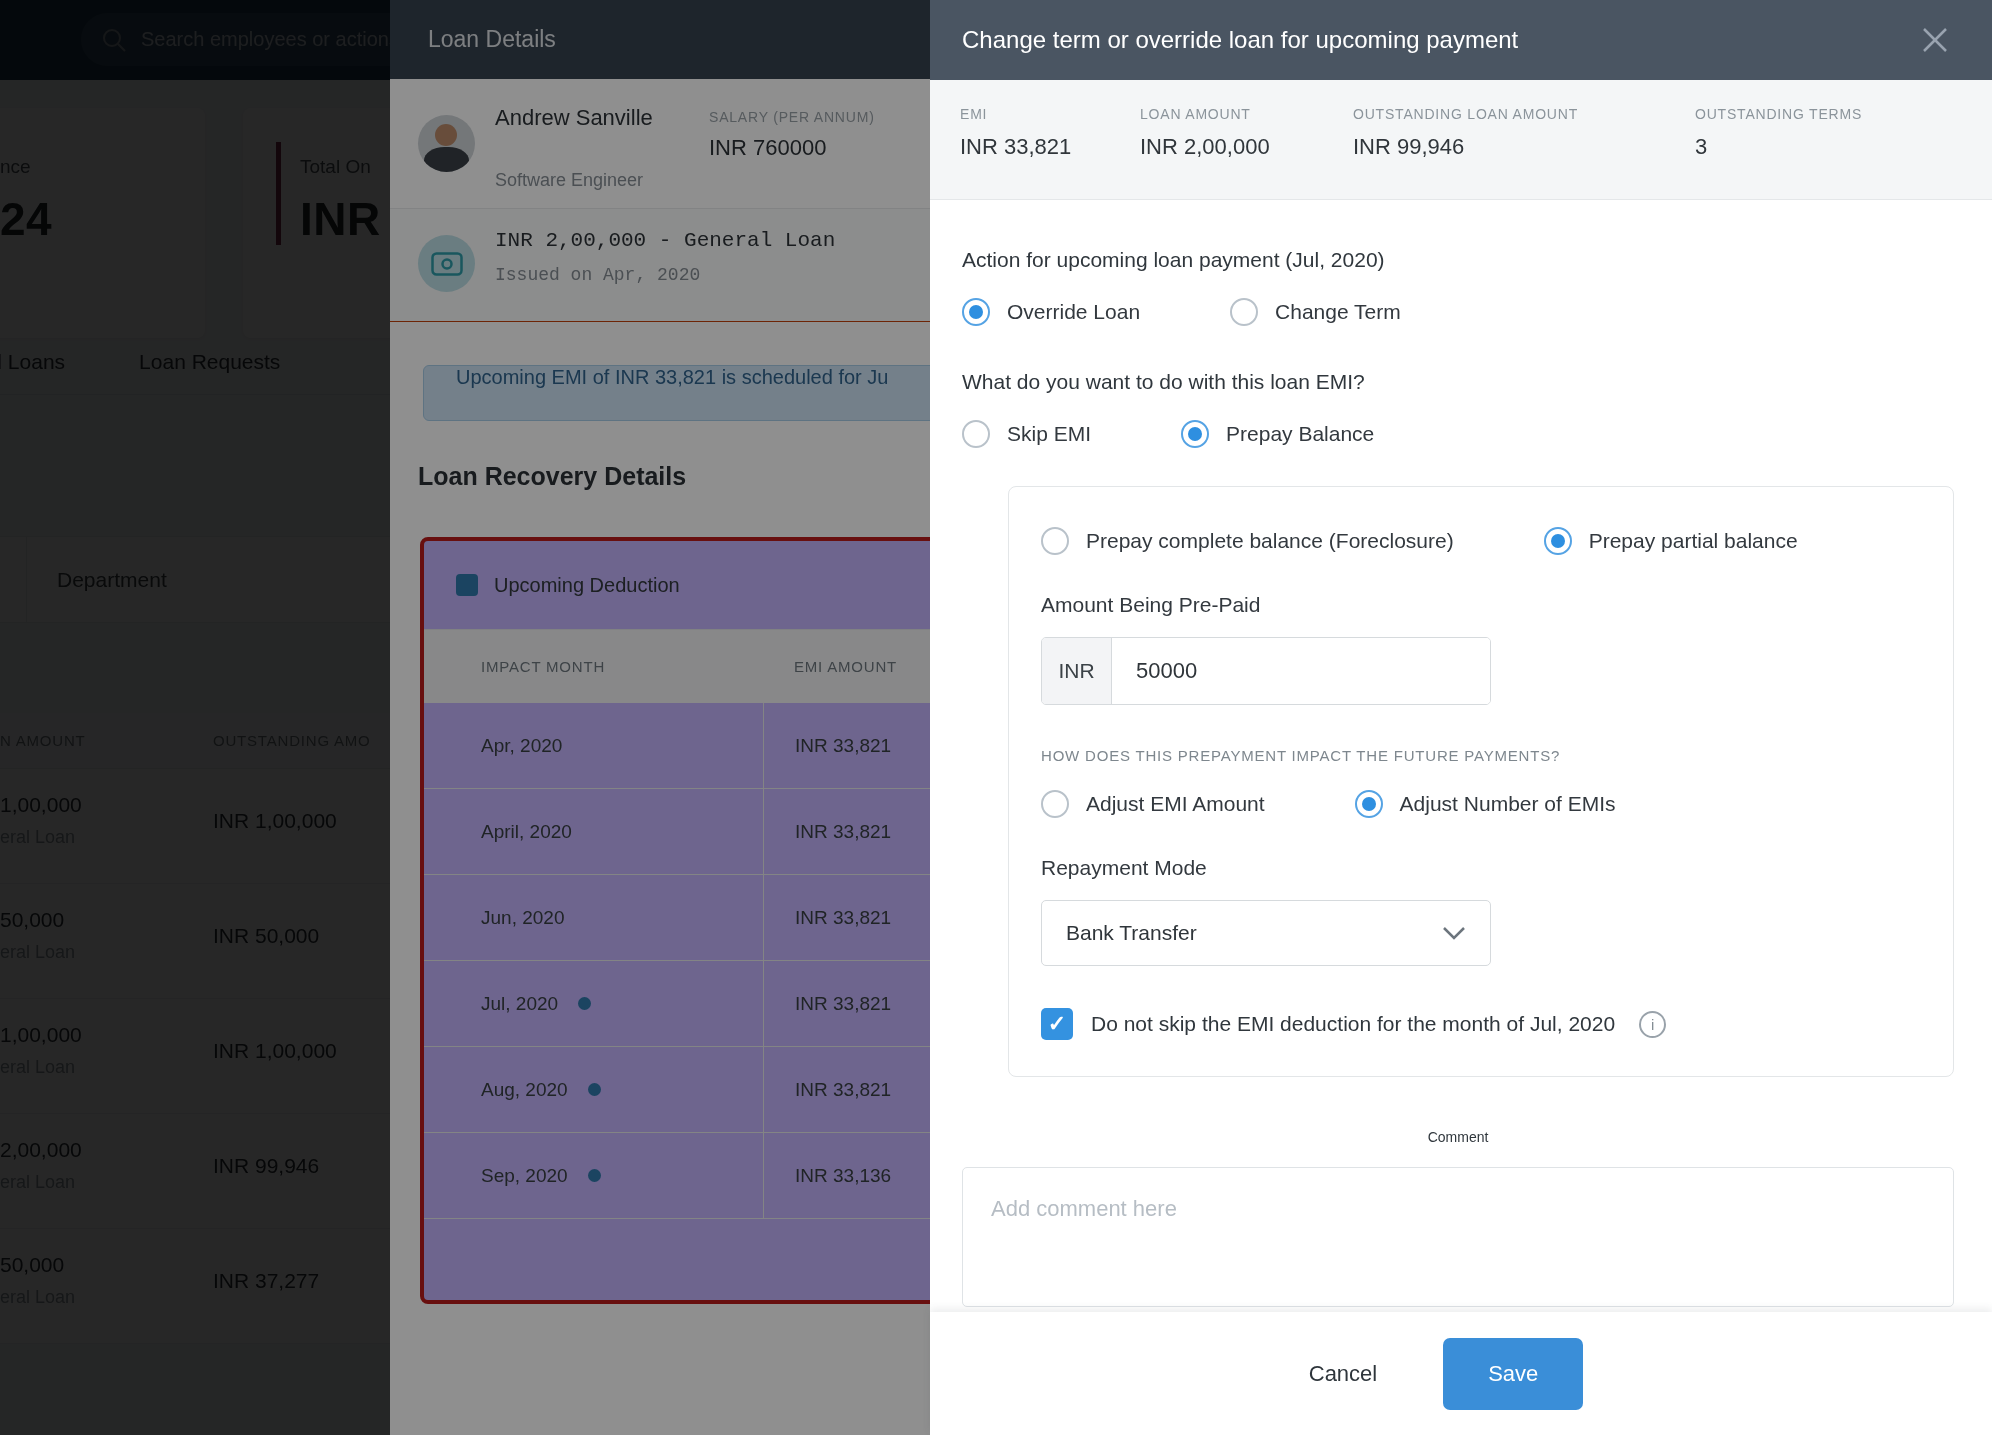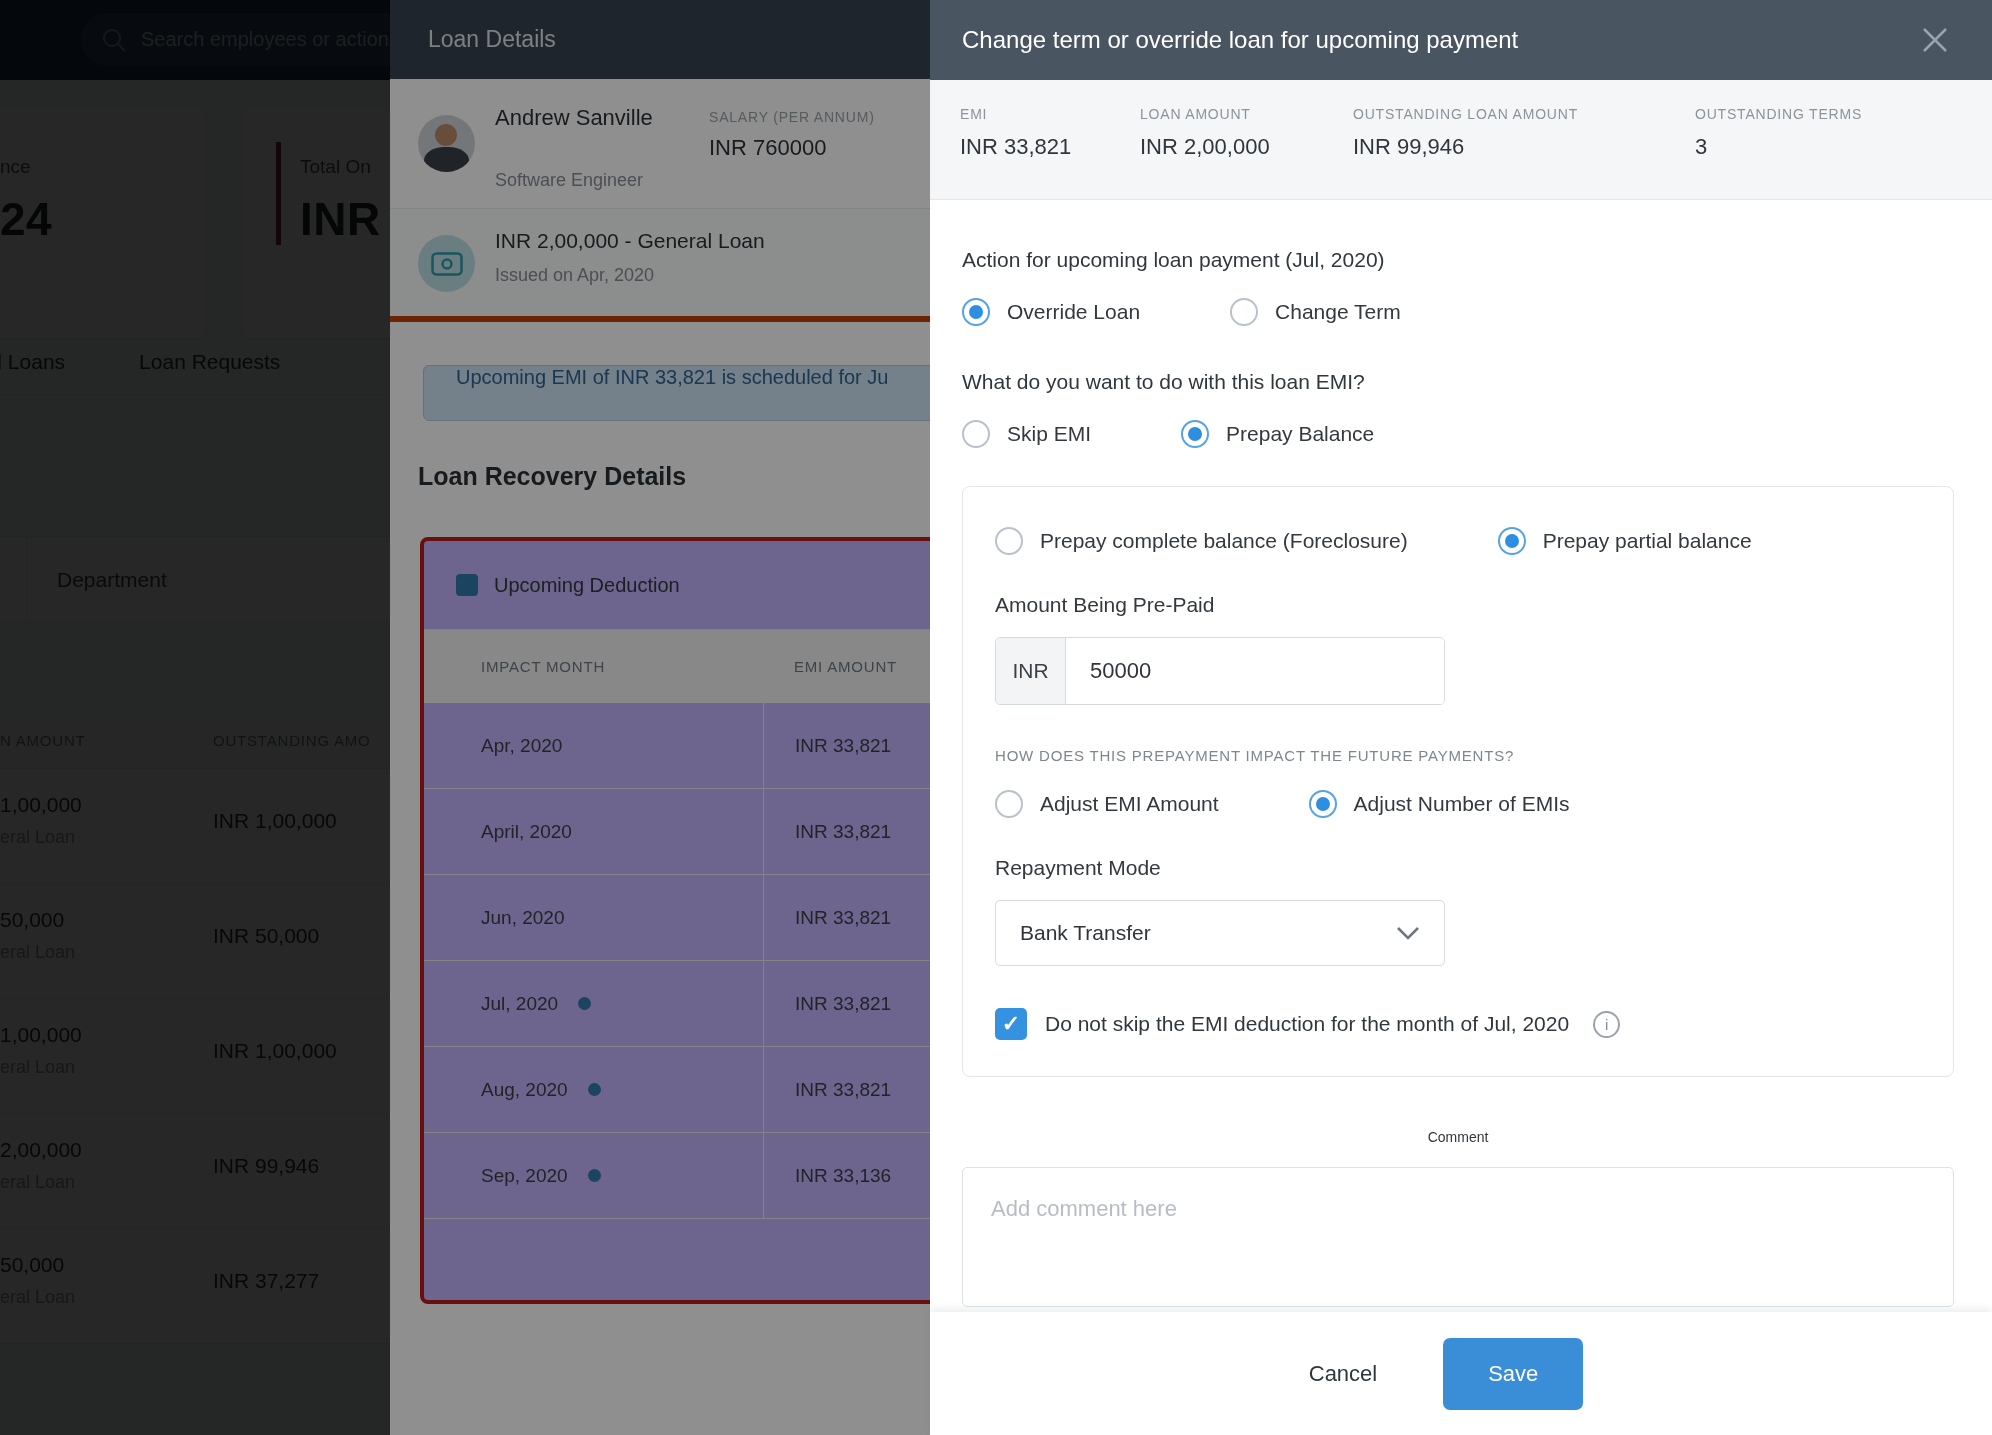--- a/index.html
+++ b/index.html
@@ -48,21 +48,21 @@
   .drawer-header { height:79px; background:#36424f; display:flex; align-items:center; padding-left:38px; }
   .drawer-title { color:#dfe3e7; font-size:23px; }
   .emp-row { height:130px; border-bottom:1px solid #e8eaec; position:relative; background:#fff; }
   .avatar { position:absolute; left:28px; top:36px; width:57px; height:57px; border-radius:50%; background:#cfd4d8; overflow:hidden; }
   .avatar .head { position:absolute; left:17px; top:9px; width:22px; height:22px; border-radius:50%; background:#b98a6a; }
   .avatar .suit { position:absolute; left:6px; top:32px; width:45px; height:30px; border-radius:45% 45% 0 0; background:#3a3f46; }
   .emp-name { position:absolute; left:105px; top:26px; font-size:22px; color:#2d3338; }
   .emp-role { position:absolute; left:105px; top:60px; font-size:18px; color:#868e95;margin-top:31px; }
   .sal-label { position:absolute; left:319px; top:30px; font-size:14px; letter-spacing:0.8px; color:#9aa2a8; }
   .sal-value { position:absolute; left:319px; top:56px; font-size:22px; color:#2d3338; }
-  .loan-row { height:113px; border-bottom:6px solid #c2410c; position:relative; background:#fafbfb; }
+  .loan-row { height:113px; border-bottom:1px solid #c2410c; position:relative; background:#fafbfb;font-family:Liberation Mono, monospace; }
   .money-circ { position:absolute; left:28px; top:26px; width:57px; height:57px; border-radius:50%; background:#bddfe6; display:flex; align-items:center; justify-content:center; }
   .loan-title { position:absolute; left:105px; top:20px; font-size:21px; color:#2d3338; }
   .loan-issued { position:absolute; left:105px; top:56px; font-size:18px; color:#868e95; }
   .banner { position:absolute; left:33px; top:365px; width:940px; height:56px; border-radius:6px;
     background:#cfe5f6; border:1px solid #a8cde8; display:flex; padding-left:32px; }
   .banner span { font-size:20px; color:#31648f; white-space:nowrap; }
   .recovery-heading { position:absolute; left:28px; top:462px; font-size:25px; font-weight:bold; color:#2b3136; }
   .recovery-card { position:absolute; left:30px; top:537px; width:880px; height:767px; border:4px solid #b91c1c; border-radius:8px; overflow:hidden; background:#c4b5fd; }
   .legend { height:88px; display:flex; align-items:center; padding-left:32px; gap:16px; }
   .legend .sq { width:22px; height:22px; border-radius:4px; background:#3079ad; }
@@ -89,21 +89,21 @@
   .stat.s0 { left:30px; } .stat.s1 { left:210px; } .stat.s2 { left:423px; } .stat.s3 { left:765px; }
   .modal-body { flex:1; overflow:hidden; padding:48px 38px 0 32px; }
   .q { font-size:21px; color:#30373d; }
   .radio-row { display:flex; align-items:center; gap:90px; margin-top:26px; }
   .radio-opt { display:flex; align-items:center; gap:17px; cursor:pointer; }
   .radio { width:28px; height:28px; border-radius:50%; border:2px solid #b9c2ca; background:#fff; position:relative; flex:none; }
   .radio-opt.on .radio { border-color:#55a3e4; }
   .radio-opt.on .radio::after { content:""; position:absolute; left:5px; top:5px; width:14px; height:14px; border-radius:50%; background:#2e8fe0; }
   .radio-label { font-size:21px; color:#33393f; white-space:nowrap; }
   .mt40 { margin-top:44px; }
-  .prepay-box { margin-top:38px; border:1px solid #e3e6e8; border-radius:8px; padding:40px 32px 36px 32px; }
+  .prepay-box { margin-top:38px; border:1px solid #e3e6e8; border-radius:8px; padding:40px 32px 36px 32px;margin-left:46px; }
   .prepay-box .radio-row.first { margin-top:0; }
   .field-label { font-size:21px; color:#33393f; margin-top:38px; }
   .amount-wrap { margin-top:20px; width:450px; height:68px; border:1px solid #d6dadd; border-radius:5px; display:flex; overflow:hidden; background:#fff; }
   .amount-prefix { width:70px; background:#f3f4f6; border-right:1px solid #d6dadd; display:flex; align-items:center; justify-content:center; font-size:21px; color:#3b4247; flex:none; }
   .amount-input { flex:1; border:none; outline:none; font-size:22px; color:#2f353a; padding:0 0 0 24px; font-family:"Liberation Sans", sans-serif; }
   .caps-label { margin-top:42px; font-size:15px; letter-spacing:0.8px; color:#7e878e; }
   .select { margin-top:20px; width:450px; height:66px; border:1px solid #d6dadd; border-radius:5px; display:flex; align-items:center; justify-content:space-between; padding:0 24px; cursor:pointer; background:#fff; }
   .select .sval { font-size:21px; color:#2f353a; }
   .check-row { margin-top:42px; display:flex; align-items:center; gap:18px; }
   .checkbox { width:32px; height:32px; border-radius:5px; background:#3492e0; display:flex; align-items:center; justify-content:center; cursor:pointer; flex:none; }

